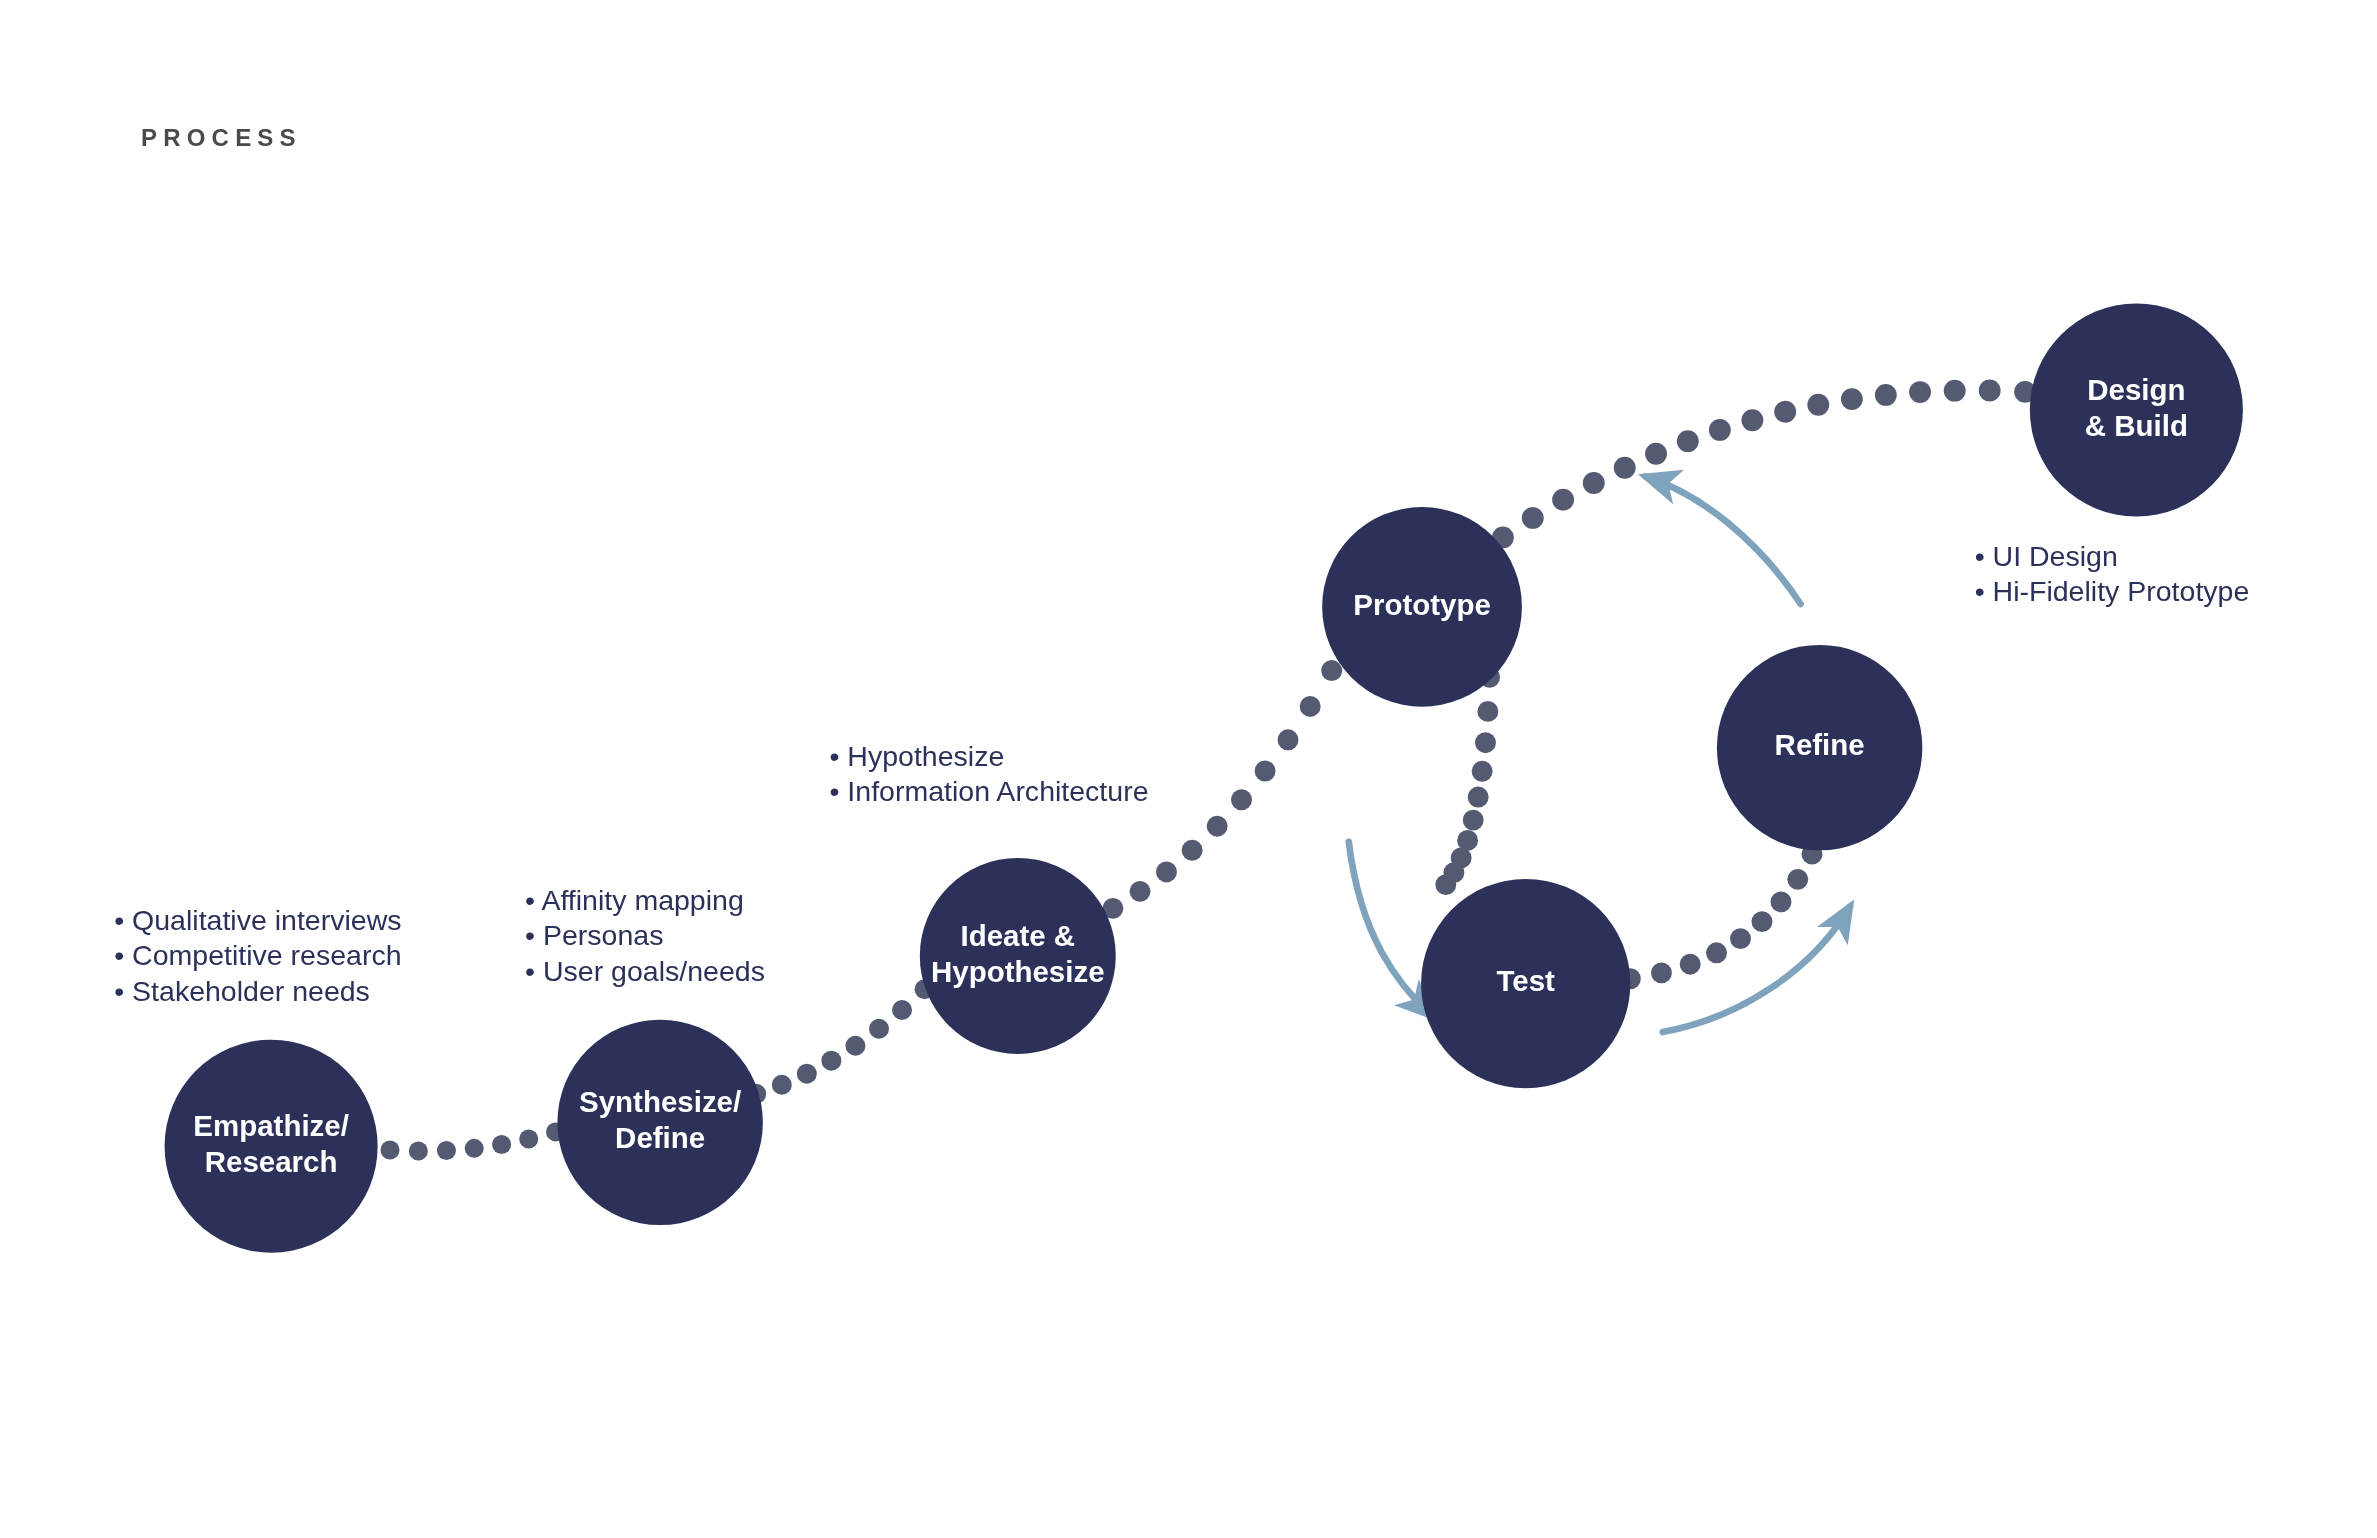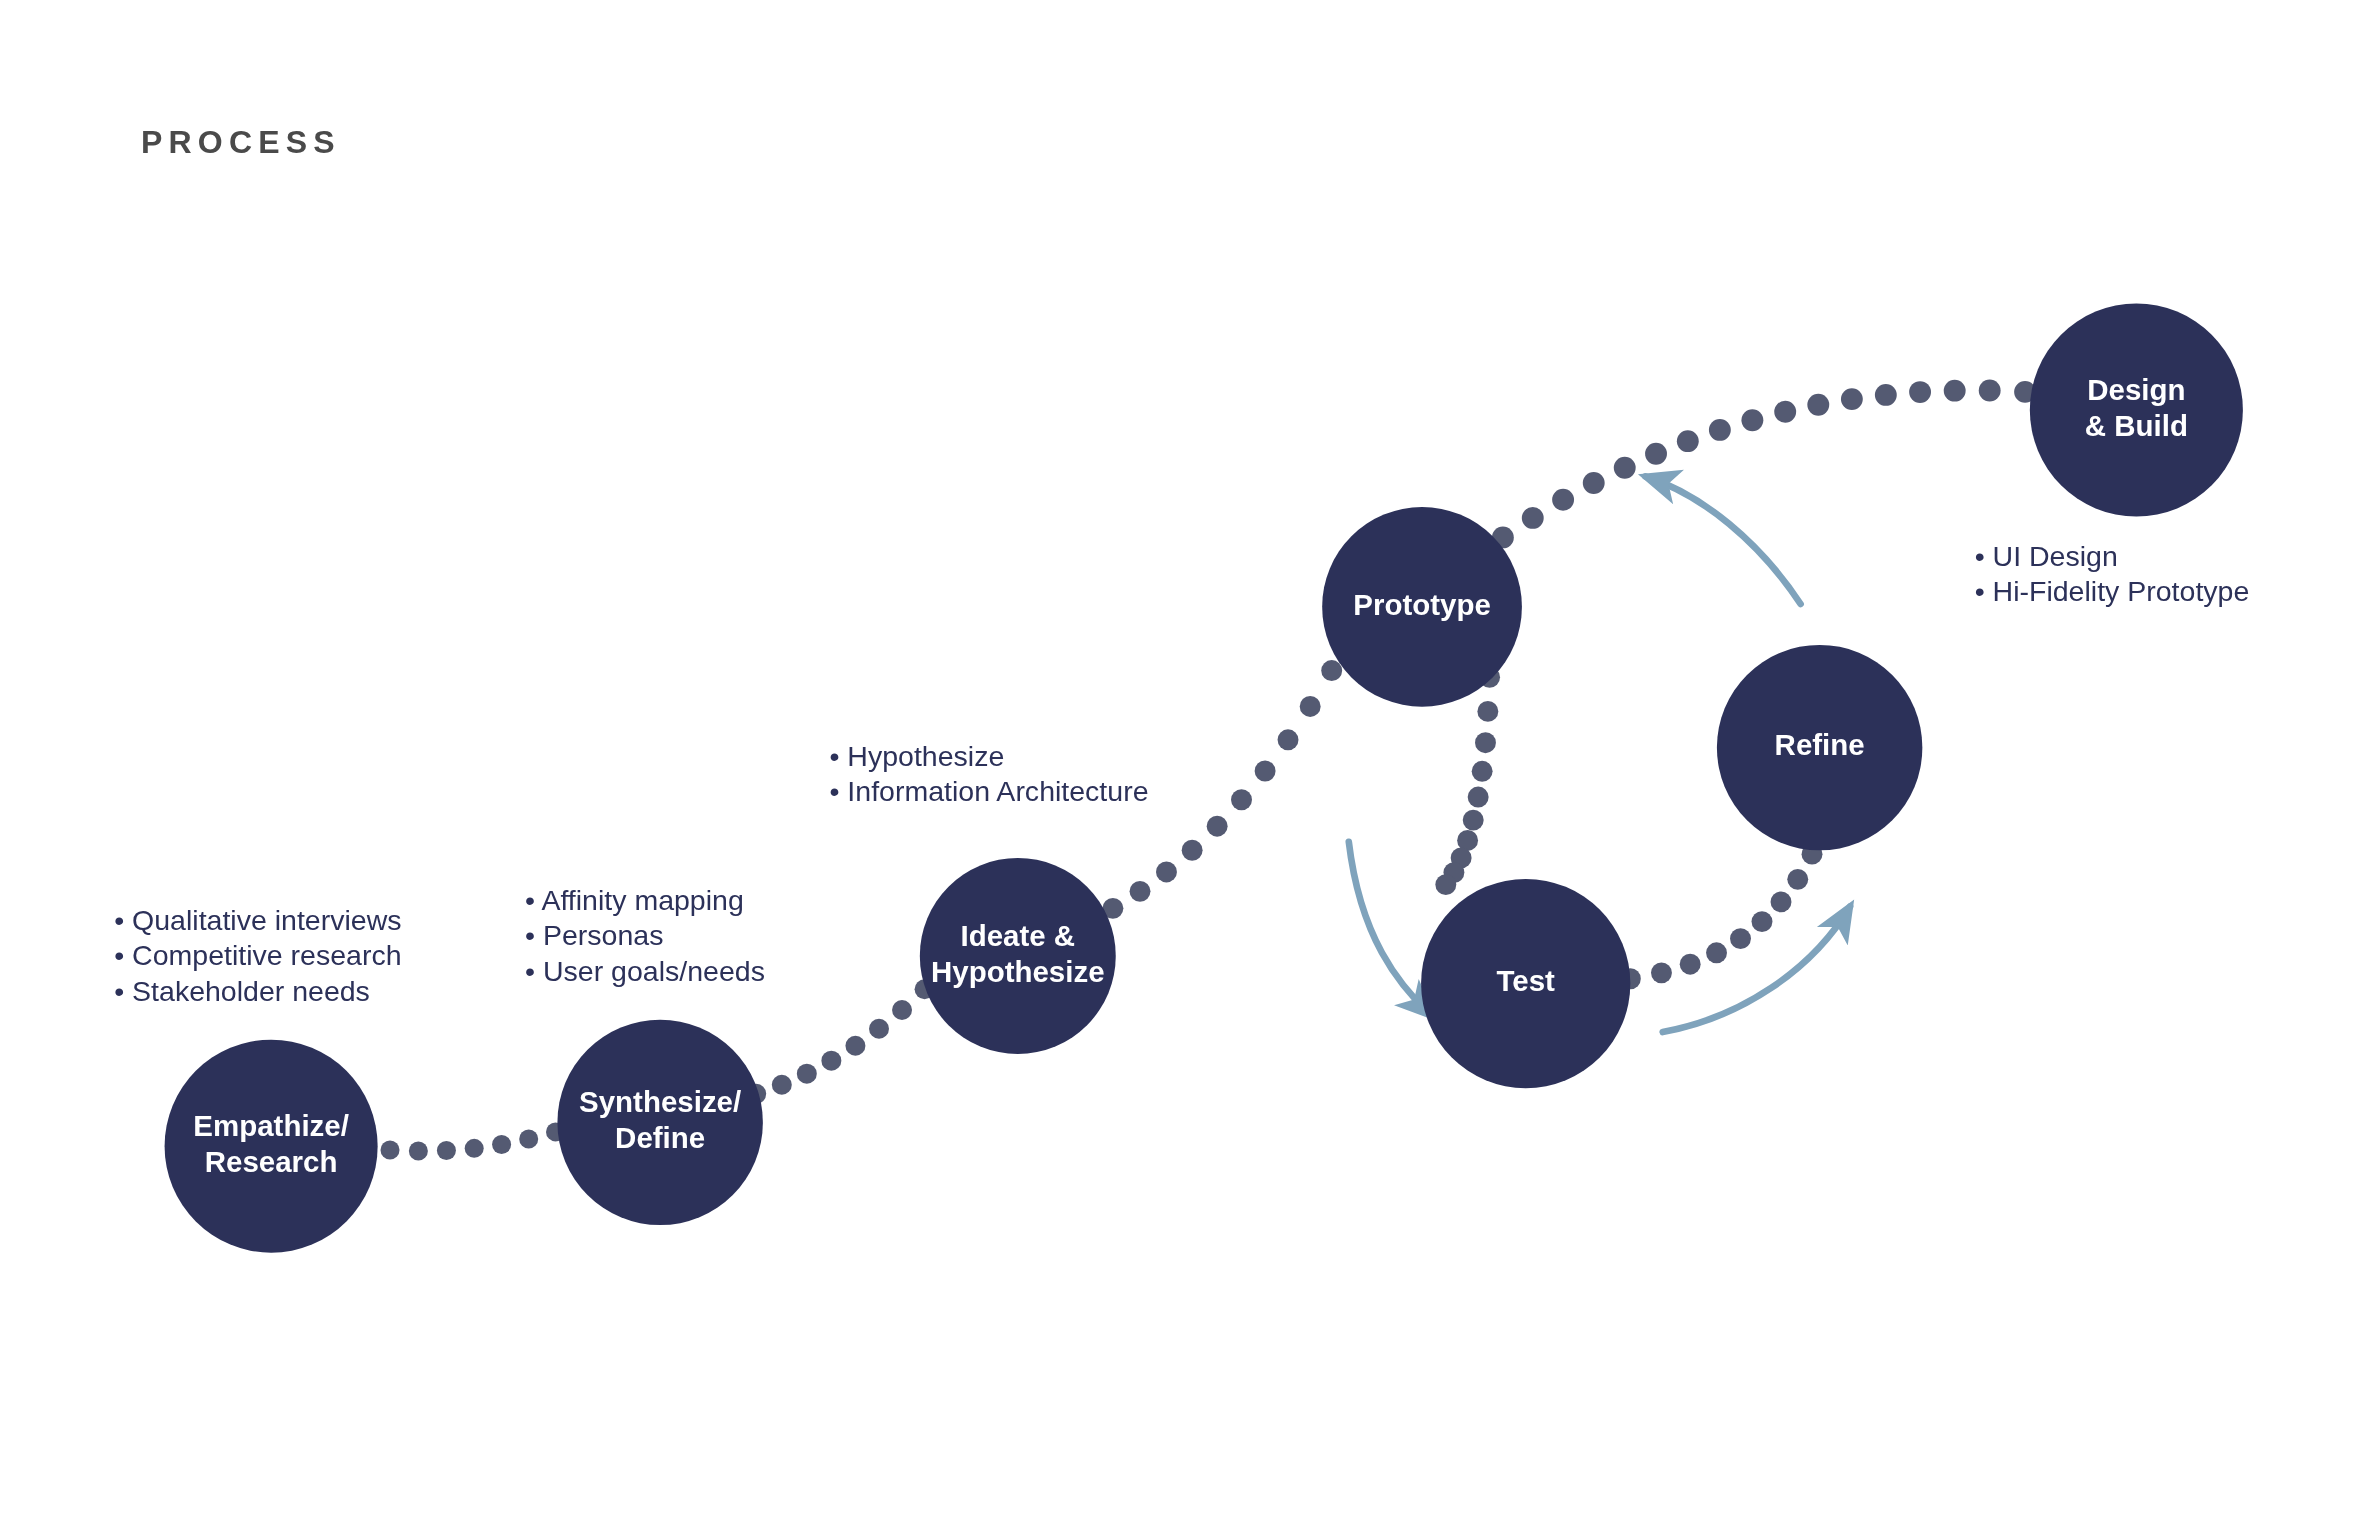--- a/index.html
+++ b/index.html
@@ -18,21 +18,21 @@
     position: relative;
     width: 2378px;
     height: 1539px;
     background: #ffffff;
   }
   #page-title {
     position: absolute;
     left: 141px;
     top: 124px;
     font-family: "Liberation Sans", sans-serif;
-    font-size: 32px;
+    font-size: 24px;
     font-weight: bold;
     letter-spacing: 6.2px;
     color: #4a4a4a;
   }
   svg#diagram {
     position: absolute;
     left: 0;
     top: 0;
     width: 2378px;
     height: 1539px;

